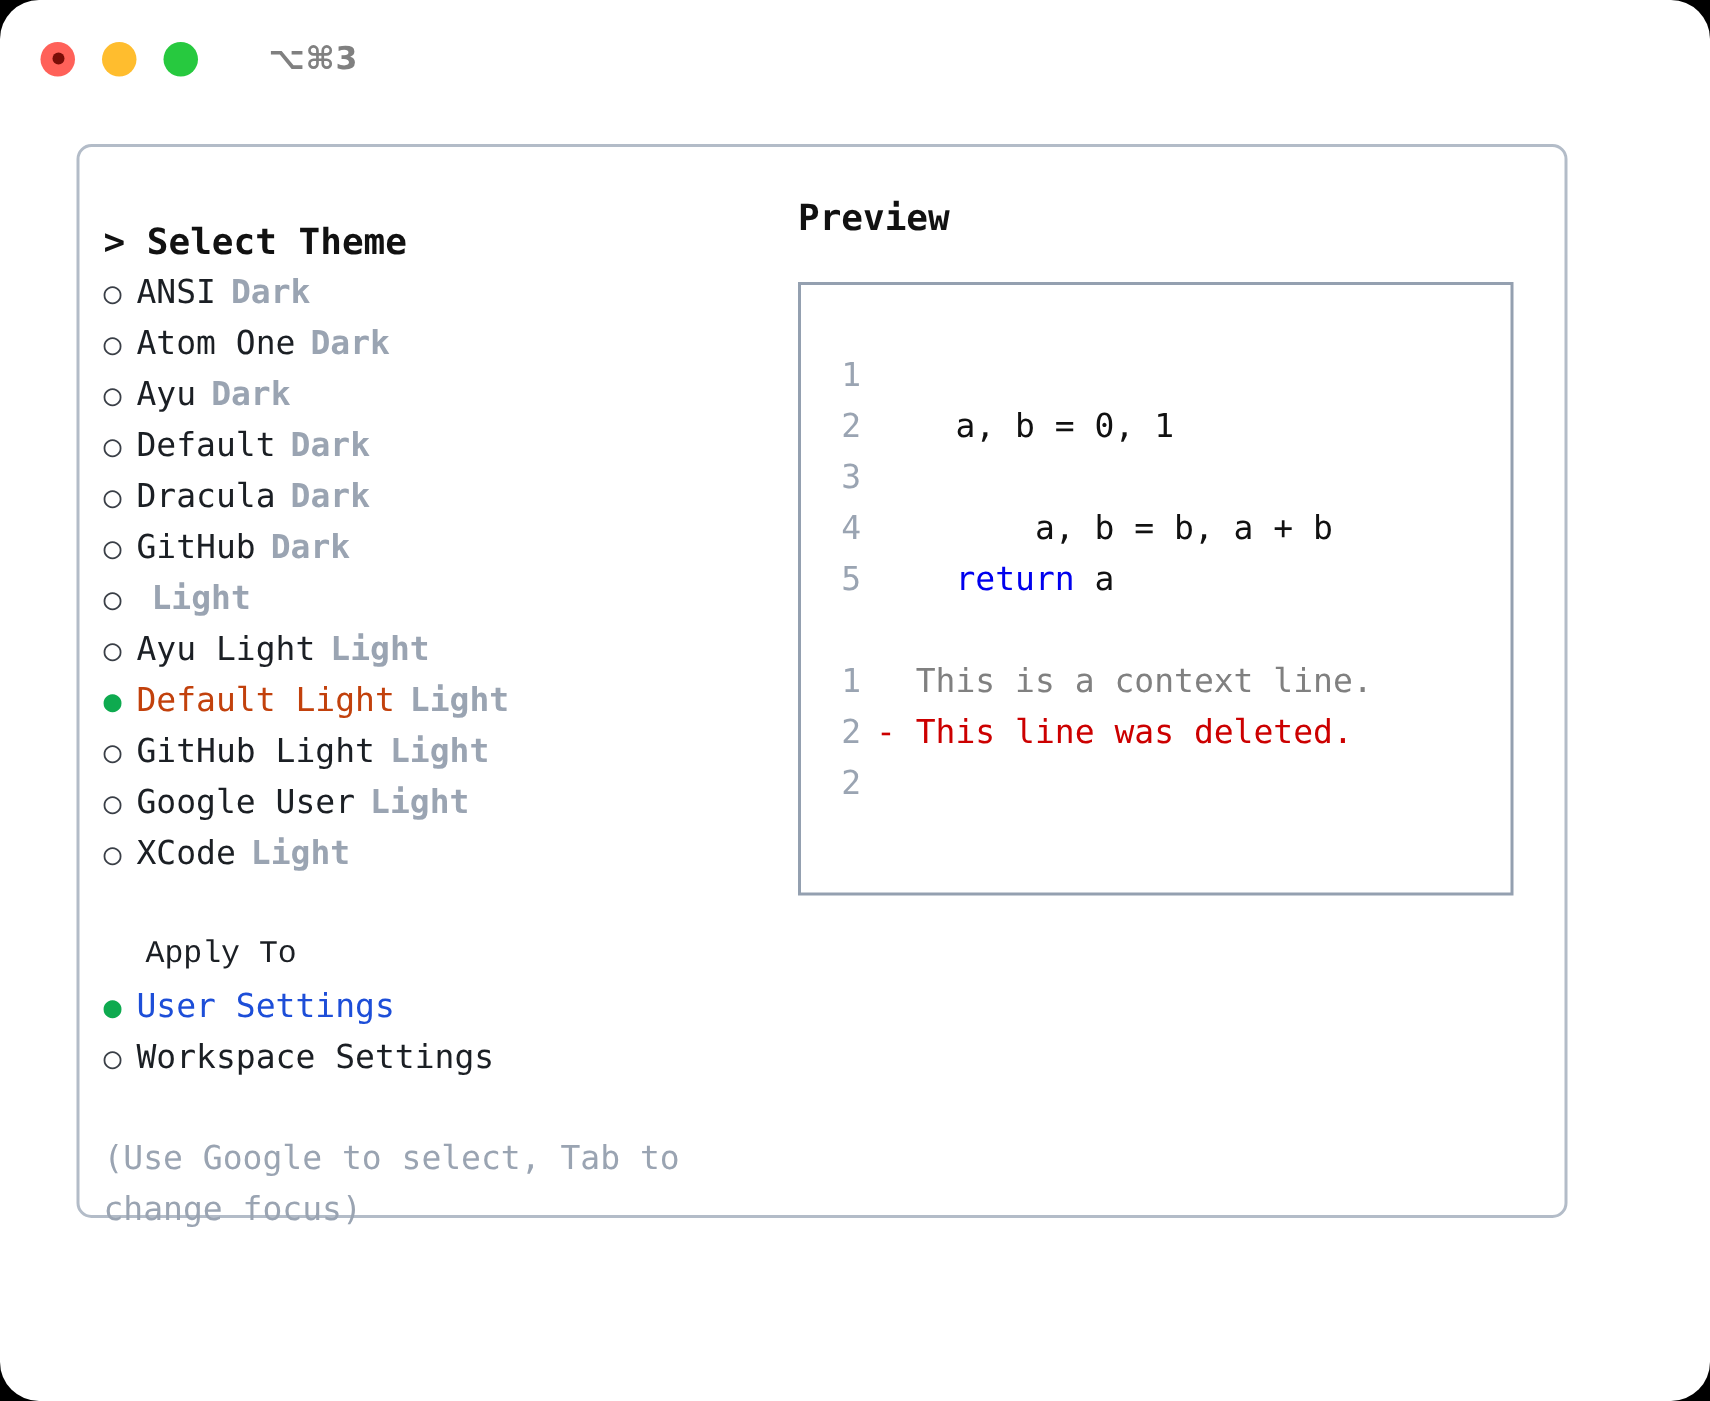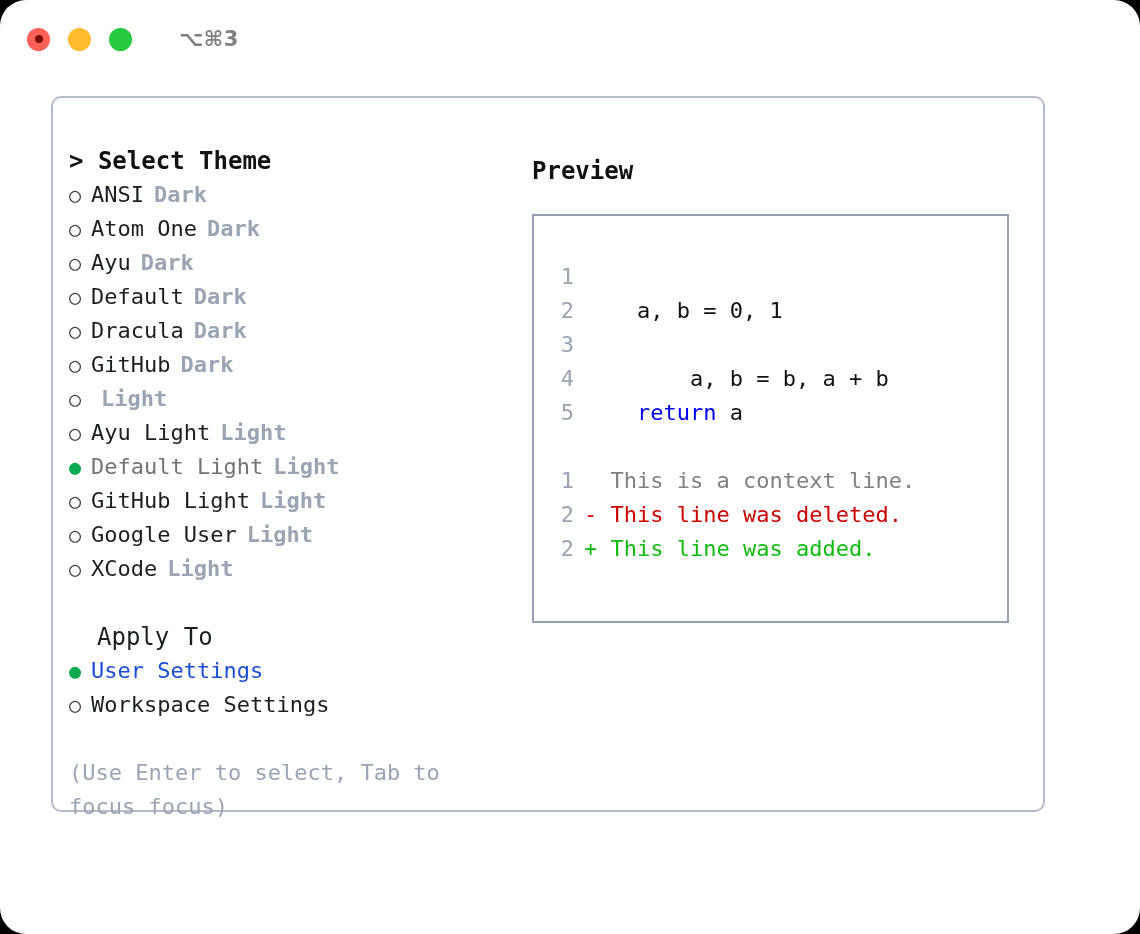--- a/index.html
+++ b/index.html
@@ -102,34 +102,35 @@
   }
   .radio {
     display: inline-block;
     width: 22px;
     flex: 0 0 22px;
     color: #3a3f47;
     font-size: 20px;
   }
   .radio.on { color: #0eaa4f; }
   .theme-name { color: #1b1f24; }
-  .theme-row.selected .theme-name { color: #737373; }
+  .theme-row.selected .theme-name { color: #c2410c; }
   .theme-tag {
     color: #9aa4b2;
     margin-left: 10px;
     font-weight: bold;
   }
   .section-gap { height: 34px; }
   .subsection-title {
-    font-size: 24px;
+    font-size: 21px;
     color: #1b1f24;
     line-height: 34px;
     height: 34px;
     padding-left: 28px;
     white-space: pre;
+    font-family: Liberation Mono, monospace;
   }
   .apply-row {
     display: flex;
     align-items: baseline;
     line-height: 34px;
     height: 34px;
     font-size: 22px;
     white-space: pre;
   }
   .apply-row .apply-name { color: #1b1f24; }
@@ -138,21 +139,21 @@
     margin-top: 34px;
     font-size: 22px;
     line-height: 34px;
     color: #9aa4b2;
     width: 410px;
   }
   
   .right-pane {
     position: absolute;
     left: 479px;
-    top: 56px;
+    top: 30px;
     width: 496px;
   }
   .preview-label {
     font-size: 24px;
     font-weight: bold;
     color: #111111;
     line-height: 34px;
   }
   .preview-box {
     margin-top: 26px;
@@ -226,38 +227,38 @@
 
         <div class="section-gap"></div>
 
         <div class="subsection-title">Apply To</div>
 
         <div id="apply-list">
             <div class="apply-row selected"><span class="radio on">●</span><span class="apply-name">User Settings</span></div>
             <div class="apply-row"><span class="radio">○</span><span class="apply-name">Workspace Settings</span></div>
           </div>
 
-        <div class="hint">(Use Enter to select, Tab to focus focus)</div>
+        <div class="hint">(Use Google to select, Tab to change focus)</div>
       </div>
 
       <div class="right-pane">
         <div class="preview-label">Preview</div>
 
         <div class="preview-box">
           <div id="code-preview">
               <div class="code-line"><span class="lineno">1</span></div>
               <div class="code-line"><span class="lineno">2</span><span class="code-text"><span class="tok-plain">    a, b = 0, 1</span></span></div>
               <div class="code-line"><span class="lineno">3</span></div>
               <div class="code-line"><span class="lineno">4</span><span class="code-text"><span class="tok-plain">        a, b = b, a + b</span></span></div>
               <div class="code-line"><span class="lineno">5</span><span class="code-text"><span class="tok-plain">    </span><span class="tok-kw">return </span><span class="tok-plain">a</span></span></div>
             </div>
           <div class="blank-line"></div>
           <div id="diff-preview">
               <div class="code-line"><span class="lineno">1</span><span class="diff-ctx">  This is a context line.</span></div>
               <div class="code-line"><span class="lineno">2</span><span class="diff-del">- This line was deleted.</span></div>
-              <div class="code-line"><span class="lineno">2</span><span class="diff-add">+ This line was added.</span></div>
+              <div class="code-line"><span class="lineno">2</span></div>
             </div>
         </div>
       </div>
 
     </div>
   </div>
 </div>
 
 </body></html>

